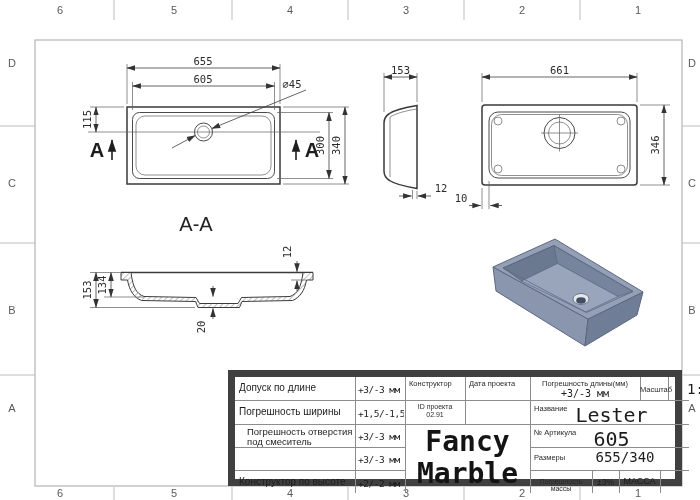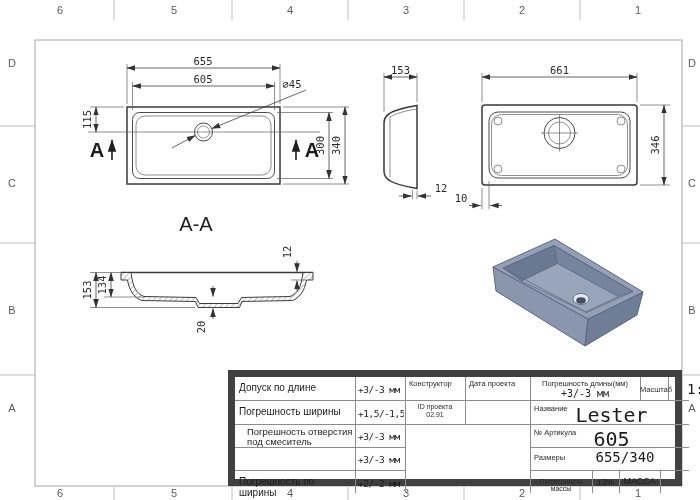--- a/index.html
+++ b/index.html
@@ -249,28 +249,32 @@
   <div class="ln" style="left:0;top:93px;width:170px;height:1px;"></div>
   <div class="ln" style="left:295px;top:93px;width:159px;height:1px;"></div>
 
   <div class="txt tb-lab" style="left:4px;top:6px;width:112px;">Допуск по длине</div>
   <div class="txt tb-val" style="left:123px;top:7px;width:46px;">+3/-3 мм</div>
   <div class="txt tb-lab" style="left:4px;top:30px;width:112px;">Погрешность ширины</div>
   <div class="txt tb-val" style="left:123px;top:31px;width:46px;">+1,5/-1,5мм</div>
   <div class="txt tb-lab2" style="left:12px;top:50px;width:112px;">Погрешность отверстия под смеситель</div>
   <div class="txt tb-val" style="left:123px;top:54px;width:46px;">+3/-3 мм</div>
   <div class="txt tb-val" style="left:123px;top:77px;width:46px;">+3/-3 мм</div>
-  <div class="txt tb-lab" style="left:4px;top:100px;width:112px;">Погрешность по ширины</div>
+  <div class="txt tb-lab" style="left:4px;top:100px;width:112px;">Конструктор по высоте</div>
   <div class="txt tb-val" style="left:123px;top:101px;width:46px;">+2/-2 мм</div>
 
   <div class="txt tb-small" style="left:174px;top:2px;">Конструктор</div>
   <div class="txt tb-small" style="left:234px;top:2px;">Дата проекта</div>
   <div class="txt tb-tiny center" style="left:172px;top:26px;width:56px;">ID проекта</div>
   <div class="txt tb-tiny center" style="left:172px;top:34px;width:56px;">02.91</div>
 
+  <div class="txt logo" style="left:170px;top:49px;width:125px;">
+    <div>Fancy</div>
+    <div>Marble</div>
+  </div>
 
   <div class="txt tb-small center" style="left:297px;top:2px;width:106px;">Погрешность длины(мм)</div>
   <div class="txt mono center" style="left:297px;top:11px;width:106px;font-size:10px;">+3/-3 мм</div>
   <div class="txt tb-small center" style="left:405px;top:8px;width:28px;">Масштаб</div>
   <div class="txt mono center" style="left:432px;top:4px;width:22px;font-size:14px;margin-left:20px;">1:10</div>
   <div class="txt tb-small" style="left:299px;top:27px;">Название</div>
   <div class="txt mono center" style="left:318px;top:26px;width:117px;font-size:20px;">Lester 605</div>
   <div class="txt tb-small" style="left:299px;top:51px;">№ Артикула</div>
   <div class="txt tb-small" style="left:299px;top:76px;">Размеры</div>
   <div class="txt mono center" style="left:350px;top:72px;width:80px;font-size:14px;">655/340</div>

